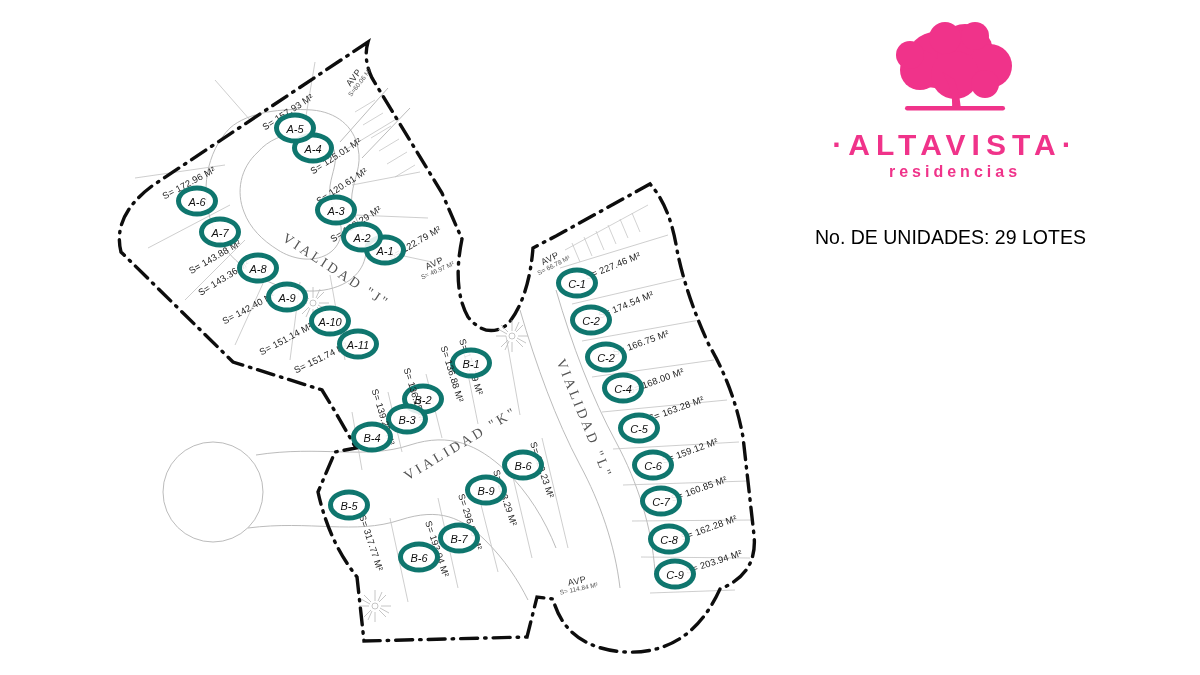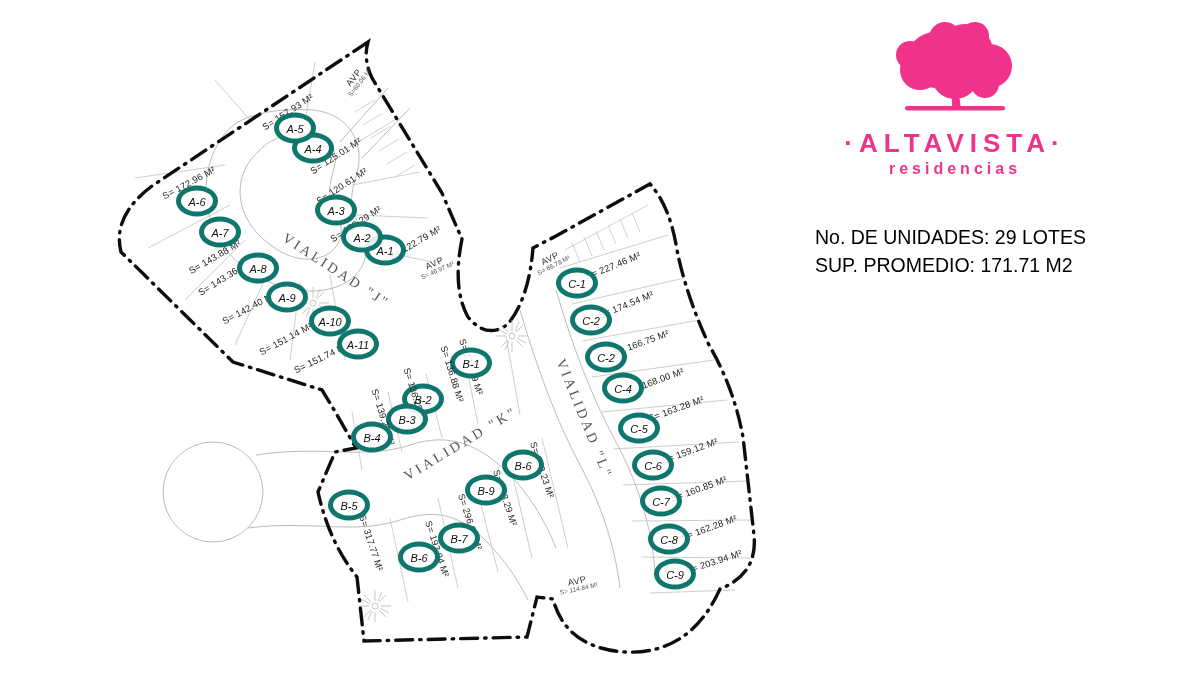--- a/index.html
+++ b/index.html
@@ -14,21 +14,21 @@
              background:rgba(255,255,255,.88);color:#111;font-style:italic;font-size:11px;
              display:flex;align-items:center;justify-content:center;
              transform:translate(-50%,-50%);white-space:nowrap;}
   .street-label{position:absolute;font-family:"Liberation Serif",serif;font-size:14px;color:#555;
                 letter-spacing:3px;white-space:nowrap;}
   .avp{position:absolute;text-align:center;color:#333;line-height:1.05;white-space:nowrap;}
   .avp .avp-name{font-size:9px;letter-spacing:.5px;}
   .avp .avp-area{font-size:6.5px;color:#555;}
   
   #brand-logo{position:absolute;left:775px;top:22px;width:360px;text-align:center;}
-  #brand-name{margin-top:6px;color:var(--pink);font-weight:bold;font-size:26px;letter-spacing:6px;white-space:nowrap;}
+  #brand-name{margin-top:6px;color:var(--pink);font-weight:bold;font-size:30px;letter-spacing:6px;white-space:nowrap;}
   #brand-subtitle{color:var(--pink);font-weight:bold;font-size:16px;letter-spacing:4px;margin-top:1px;}
   #summary-panel{position:absolute;left:815px;top:224px;color:#000;font-size:19.5px;line-height:1.42;}
   #summary-panel div{white-space:nowrap;}
 </style>
 </head>
 <body>
 
 <div id="stage">
 
   <div id="site-plan">
@@ -163,16 +163,15 @@
         <path d="M952 110 C953 95 950 84 942 72 L954 79 C958 88 960 98 961 110 Z"></path>
         <rect x="905" y="106" width="100" height="4.5" rx="2.2"></rect>
       </g>
     </svg>
     <div id="brand-name">·ALTAVISTA·</div>
     <div id="brand-subtitle">residencias</div>
   </div>
 
   <div id="summary-panel">
     <div>No. DE UNIDADES: 29 LOTES</div>
-    <div>SUP. PROMEDIO: 171.71 M2</div>
   </div>
 
 </div>
 
 </body></html>

